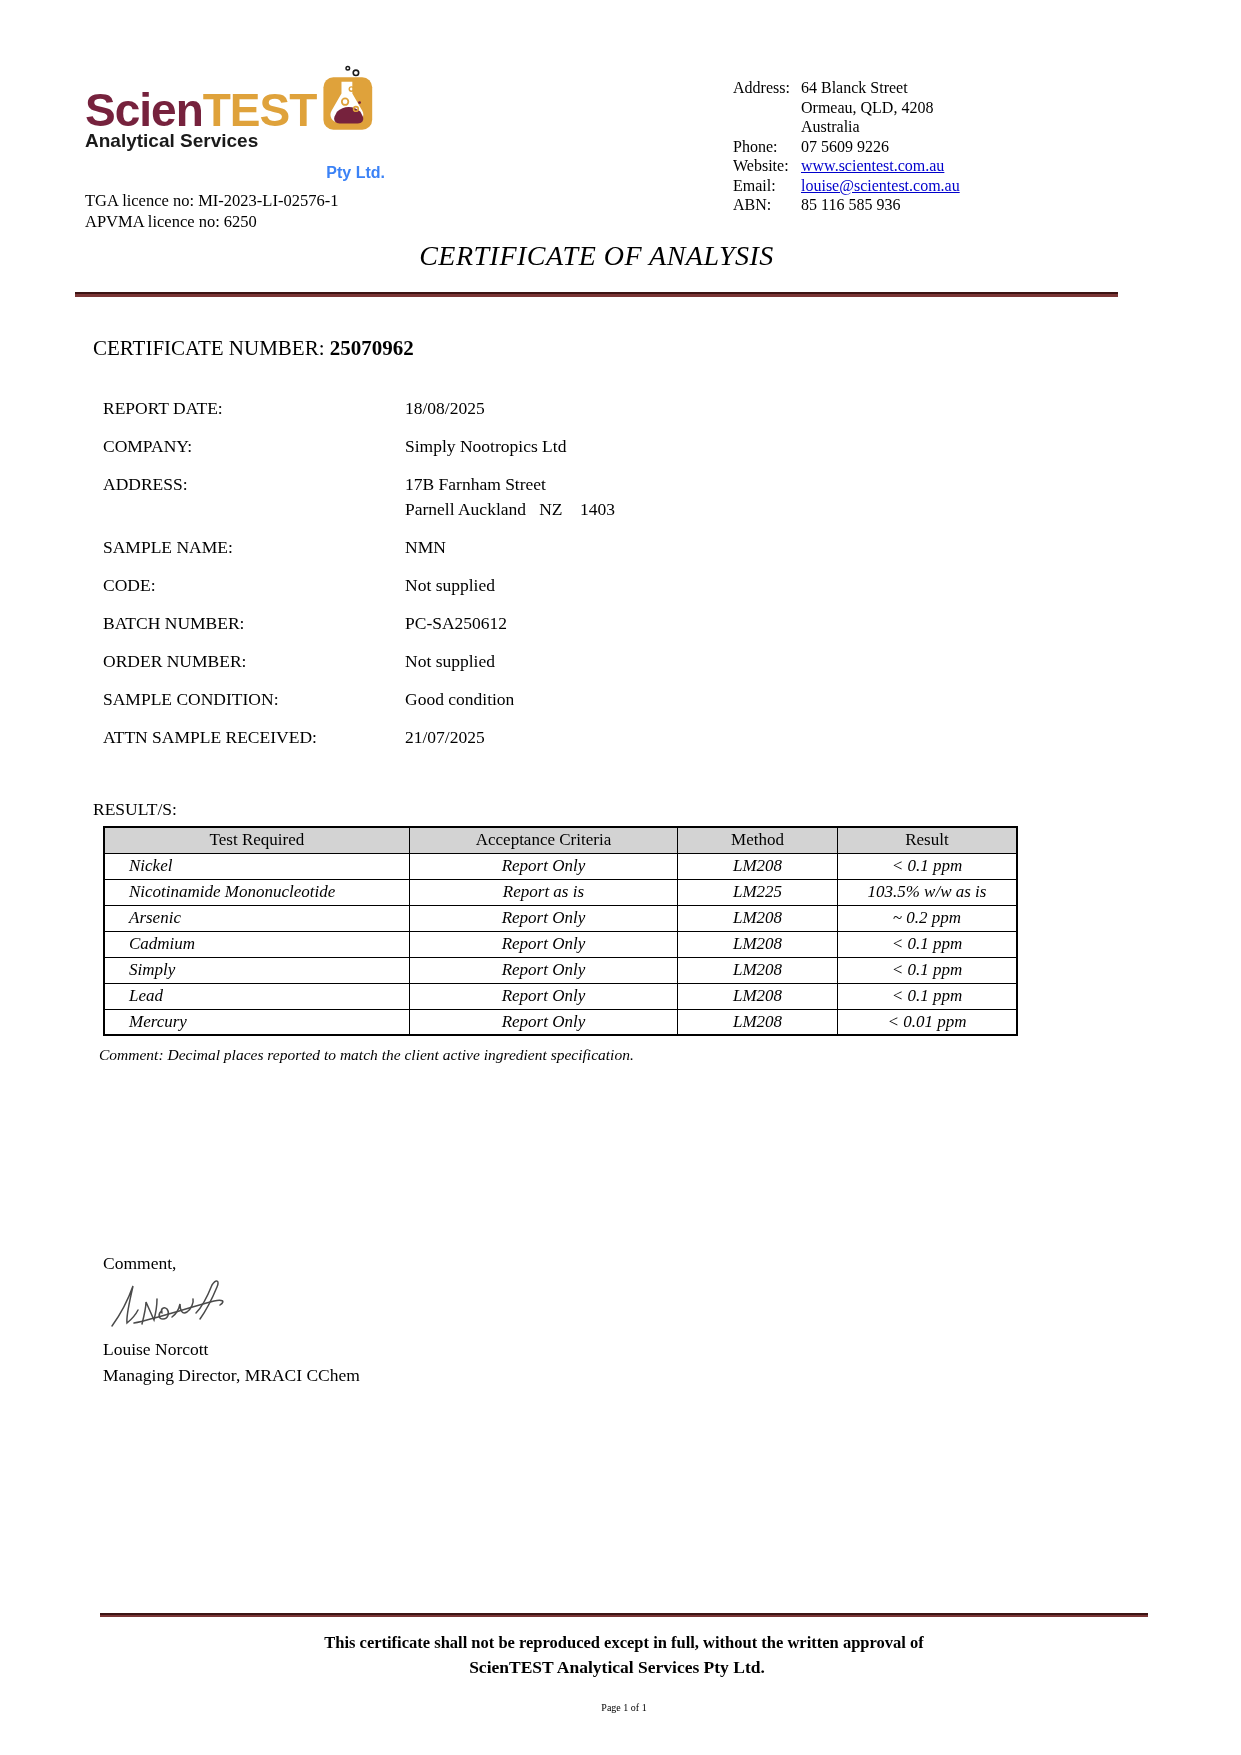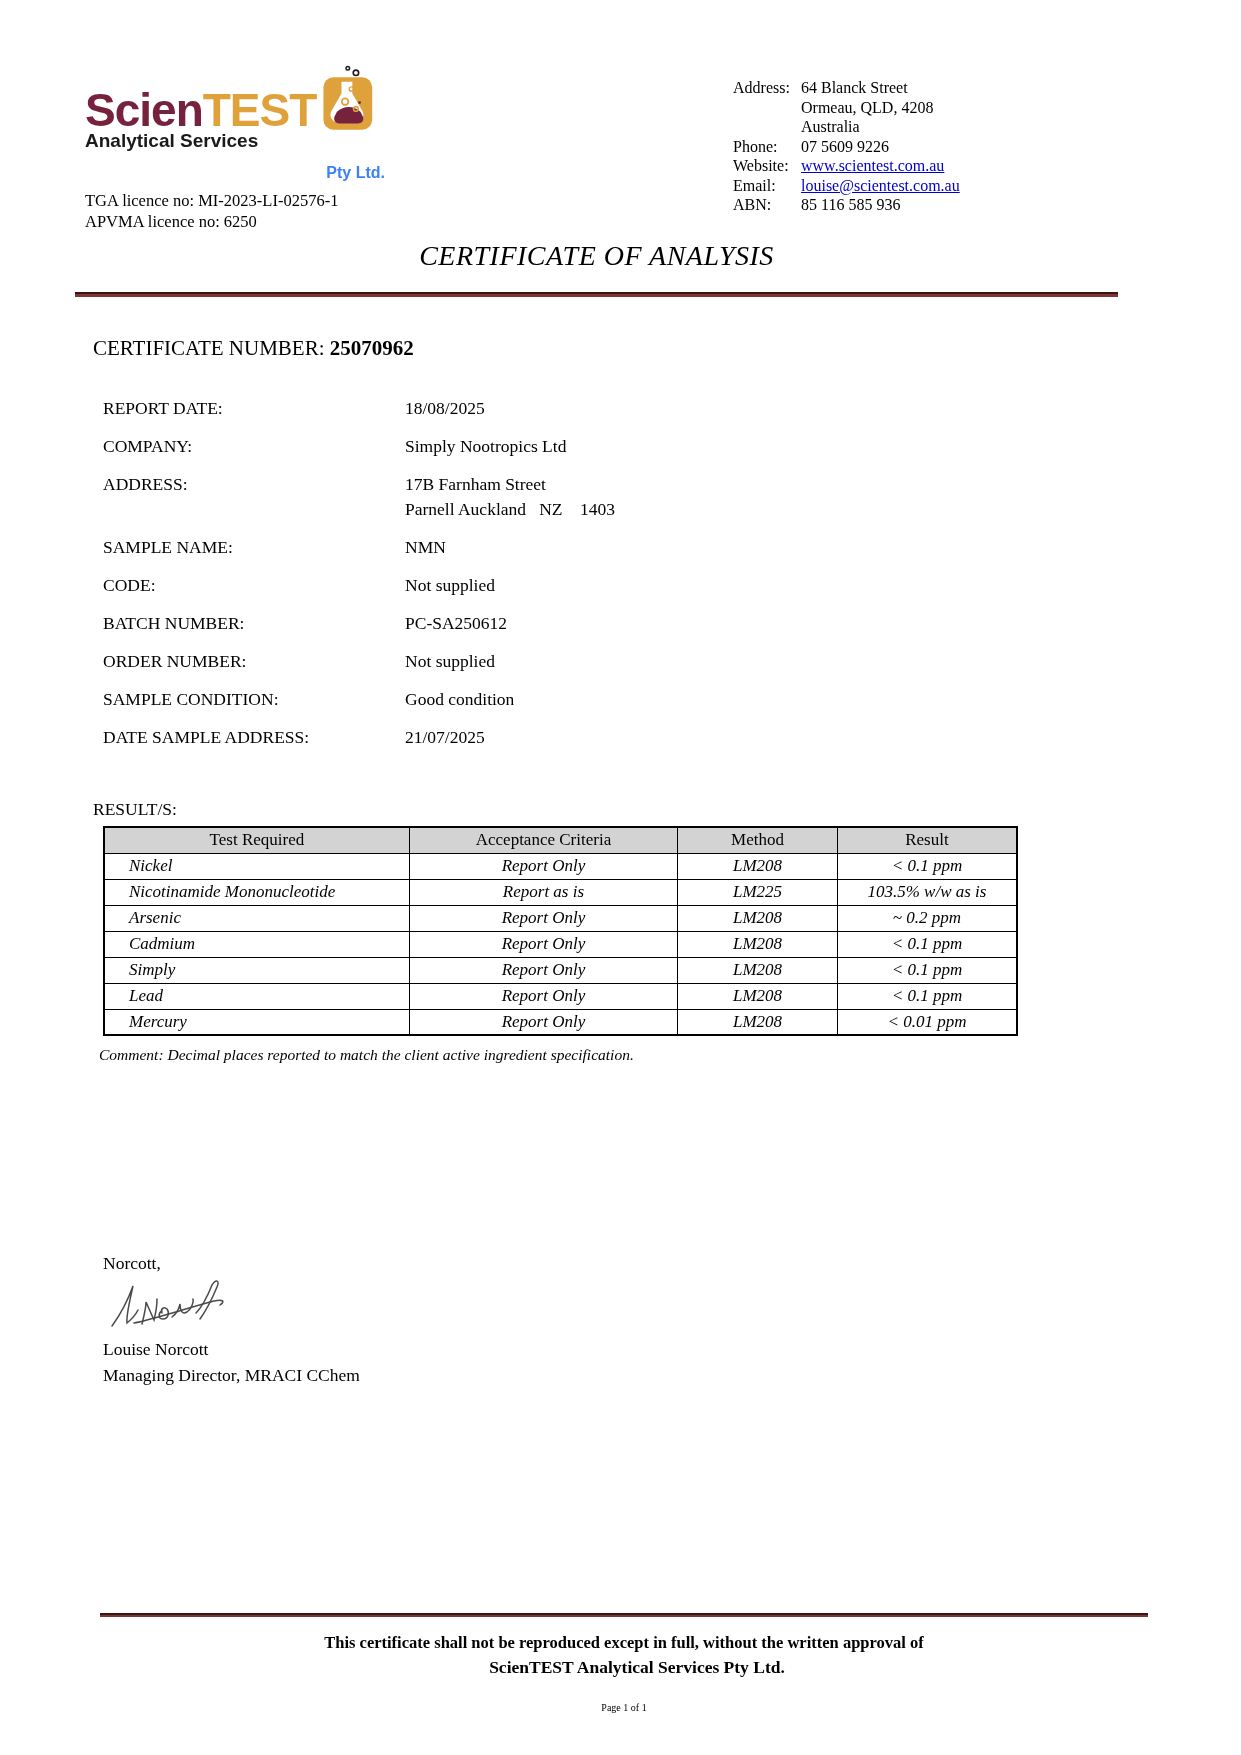--- a/index.html
+++ b/index.html
@@ -63,21 +63,21 @@
   .comment{position:absolute;left:99px;top:1046px;font-style:italic;font-size:15.5px;}
 
   
   .signoff{position:absolute;left:103px;top:1250px;font-size:17.5px;line-height:26px;}
   .signature{margin:2px 0 0 4px;display:block;}
   .signoff-name{margin-top:2px;}
 
   
   .footer-rule{position:absolute;left:100px;top:1613px;width:1048px;height:4px;background:var(--rule);border-top:2px solid var(--rule-dark);}
   .footer-line1{position:absolute;left:100px;top:1633px;width:1048px;text-align:center;font-weight:bold;font-size:16.5px;}
-  .footer-line2{position:absolute;left:113px;top:1657px;width:1048px;text-align:center;font-weight:bold;font-size:17.5px;}
+  .footer-line2{position:absolute;left:93px;top:1657px;width:1048px;text-align:center;font-weight:bold;font-size:17.5px;}
   .footer-page{position:absolute;left:100px;top:1702px;width:1048px;text-align:center;font-size:10px;}
 </style>
 </head>
 <body>
 
 <div class="page">
 
   <div class="logo-block">
     <div class="logo-row">
       <div class="logo-text"><span class="logo-scien">Scien</span><span class="logo-test">TEST</span></div>
@@ -190,21 +190,21 @@
     </div>
 
     <div class="detail-row">
       <span class="detail-label">SAMPLE CONDITION:</span>
       <span class="detail-value">
           <div>Good condition</div>
         </span>
     </div>
 
     <div class="detail-row">
-      <span class="detail-label">DATE SAMPLE ADDRESS:</span>
+      <span class="detail-label">ATTN SAMPLE RECEIVED:</span>
       <span class="detail-value">
           <div>21/07/2025</div>
         </span>
     </div>
   </div>
 
   <div class="results-heading">RESULT/S:</div>
 
   <table class="results-table">
     <thead>
@@ -263,21 +263,21 @@
       <td class="cell-criteria">Report Only</td>
       <td class="cell-method">LM208</td>
       <td class="cell-result">&lt; 0.01 ppm</td>
     </tr>
   </tbody>
   </table>
 
   <div class="comment">Comment: Decimal places reported to match the client active ingredient specification.</div>
 
   <div class="signoff">
-    <div>Norcott,</div>
+    <div>Comment,</div>
     <svg class="signature" width="134" height="56" viewBox="0 0 134 56" aria-hidden="true">
       <g fill="none" stroke="#4a4a4a" stroke-width="1.5" stroke-linecap="round">
         <path d="M5,48 C13,37 21,22 26,8 C23,22 19,37 20,45 C25,41 29,36 31,32"></path>
         <path d="M35,46 C37,38 39,30 39,24 L47,42 C49,34 50,26 50,21"></path>
         <path d="M55,33 C51,35 51,41 56,41 C61,41 63,35 60,31 C57,28 53,31 55,35"></path>
         <path d="M65,39 C69,36 72,31 73,26 C73,32 75,37 80,34 C84,31 87,25 86,21"></path>
         <path d="M89,35 C95,29 101,17 105,7 C109,1 113,2 110,9 C105,21 98,34 93,41"></path>
         <path d="M27,45 C47,41 77,31 107,23 C115,21 119,23 113,27"></path>
       </g>
     </svg>

